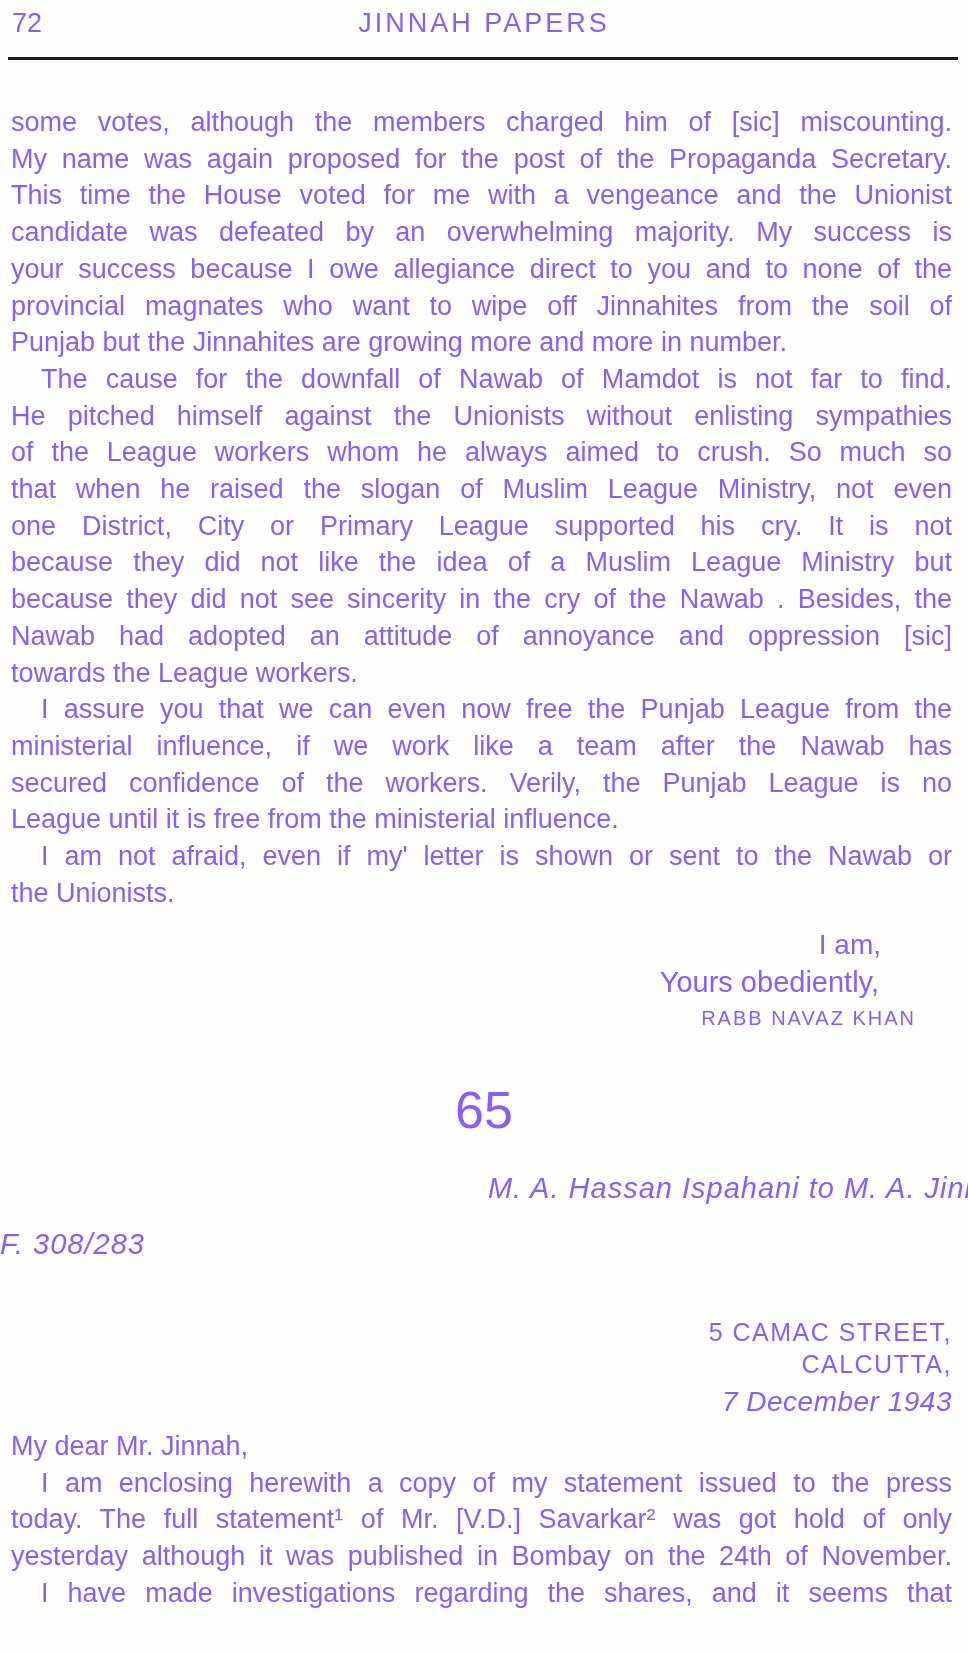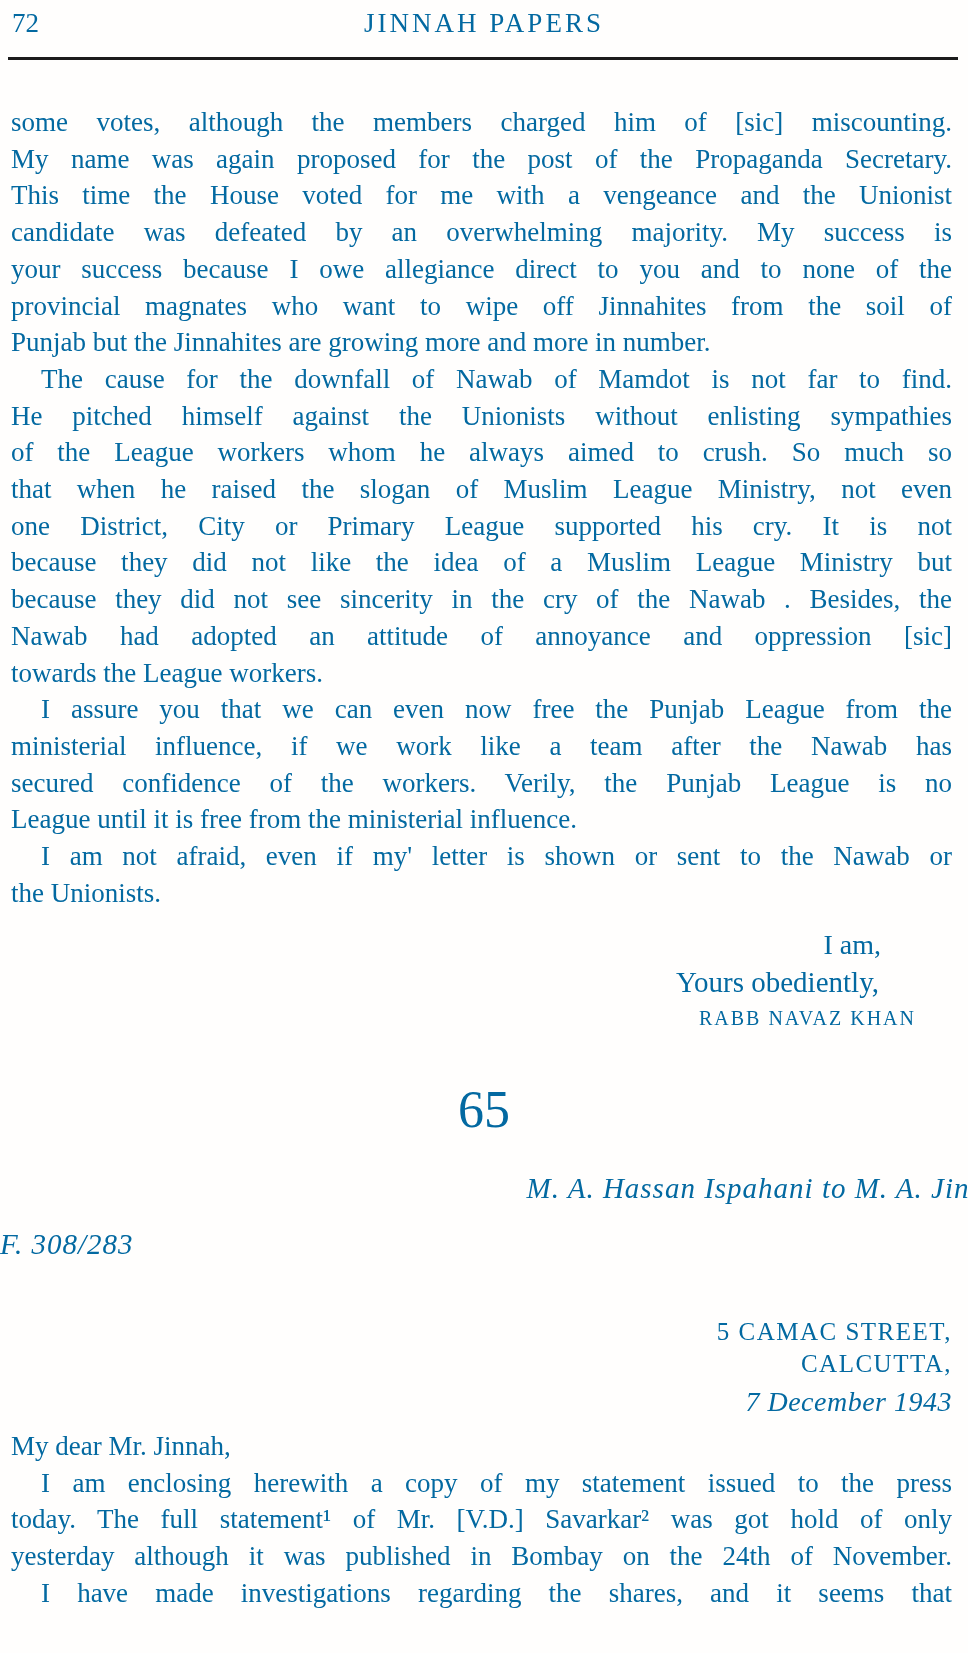--- a/index.html
+++ b/index.html
@@ -1,22 +1,22 @@
 <!DOCTYPE html>
 <html><head>
 <meta charset="utf-8">
 <style>
   html, body { margin: 0; padding: 0; background: #ffffff; }
   .page {
     position: relative;
     width: 968px;
     height: 1653px;
     background: #fffefd;
-    color: #0369a1;
-    font-family: Liberation Serif, serif;
+    color: #8b5cf6;
+    font-family: Liberation Sans, sans-serif;
     overflow: hidden;
   }
   
   .running-header { position: absolute; top: 6px; left: 0; width: 100%; height: 34px; }
   .page-number { position: absolute; left: 12px; top: 2px; font-size: 27px; }
   .running-title {
     position: absolute; left: 0; top: 2px; width: 100%;
     text-align: center; font-size: 27px; letter-spacing: 3px;
   }
   .header-rule {

